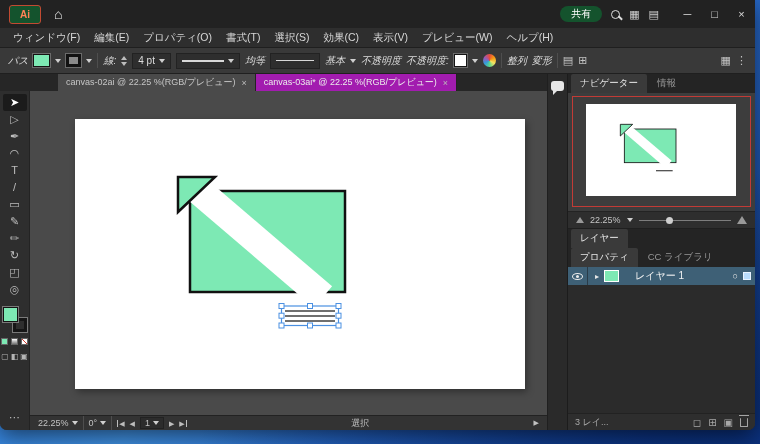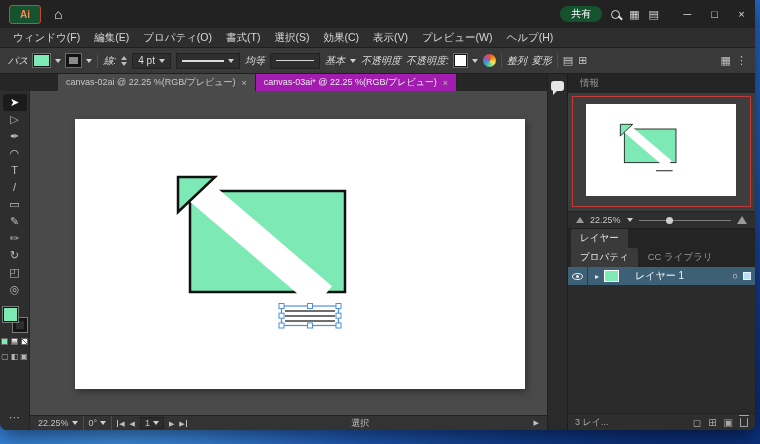--- a/index.html
+++ b/index.html
@@ -282,20 +282,21 @@
         </div>
       </div>
     </div>
 
     <div class="strip">
       <span class="bubble"></span>
     </div>
 
     <div class="dock">
       <div class="panel-tabs">
+        <span class="panel-tab active">ナビゲーター</span>
         <span class="panel-tab">情報</span>
       </div>
       <div class="nav-body">
         <div class="nav-thumb">
           <svg viewBox="0 0 450 270" width="150" height="92">
             <rect x="115" y="72" width="155" height="101" stroke="#111" stroke-width="2.5" style="fill: rgb(125, 233, 180);"></rect>
             <line x1="110" y1="60" x2="248" y2="178" stroke="#ffffff" stroke-width="28"></line>
             <polygon points="103,58 140,58 103,93" stroke="#111" stroke-width="2.5" style="fill: rgb(125, 233, 180);"></polygon>
             <line x1="210" y1="197" x2="260" y2="197" stroke="#555" stroke-width="4"></line>
           </svg>

